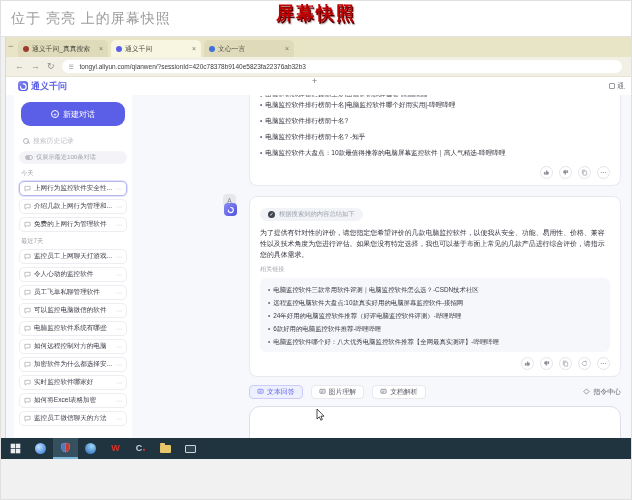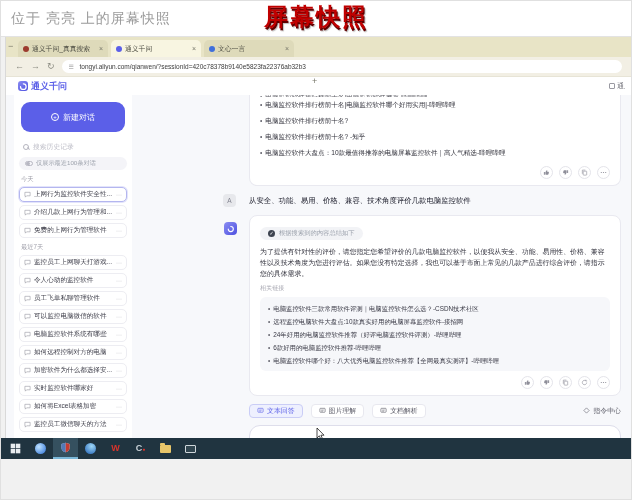--- a/index.html
+++ b/index.html
@@ -3,21 +3,21 @@
 <meta charset="utf-8">
 <style>
   *{margin:0;padding:0;box-sizing:border-box}
   html,body{background:#fff}
   body{font-family:"Liberation Sans","DejaVu Sans",sans-serif;-webkit-font-smoothing:antialiased}
   .stage{position:relative;width:632px;height:500px;background:#f1f1f1;overflow:hidden;border:1px solid #e0e0e0}
 
   
   .topband{position:absolute;top:0;left:0;right:0;height:36px;background:#fff;border-bottom:1px solid #e3e3e3}
   .caption{position:absolute;top:9px;left:10px;font-size:14px;color:#9b9b9b;letter-spacing:1px}
-  .stamp{position:absolute;top:0;left:50%;transform:translateX(-50%);font-size:24px;font-weight:bold;color:#c00000;
+  .stamp{position:absolute;top:0;left:50%;transform:translateX(-50%);font-size:18px;font-weight:bold;color:#c00000;
          text-shadow:1px 2px 0 #5f0000,2px 3px 1px rgba(0,0,0,.25);letter-spacing:2px;white-space:nowrap}
 
   
   .browser{position:absolute;top:36px;left:4px;right:0;height:401px;background:#fff;border-left:1px solid #d9d9d9}
   .tabstrip{position:relative;height:20px;background:#e8e4c6;display:flex;align-items:flex-end;padding-left:12px}
   .winctl{position:absolute;left:2px;top:4px;font-size:9px;color:#7a7a6a}
   .tab{height:17px;width:90px;display:flex;align-items:center;gap:3px;padding:0 5px;font-size:6.8px;color:#4a4a40;
        border-radius:5px 5px 0 0;margin-right:3px;overflow:hidden}
   .tab{background:#dedaba}
   .tab.active{background:#f8f5e1}
@@ -35,21 +35,21 @@
   .page{position:absolute;top:40px;left:0;right:0;bottom:0;background:#fbfbfd}
   .page-head{height:18px;background:#fff;display:flex;align-items:center;justify-content:space-between;padding:0 6px 0 12px}
   .logo{display:flex;align-items:center;gap:3px;color:#5b5fe8;font-weight:bold;font-size:9px}
   .logo-ic{width:10px;height:10px;border-radius:3px;background:linear-gradient(135deg,#8b8df2,#4d50e0);display:flex;align-items:center;justify-content:center}
   .head-right{display:flex;align-items:center;gap:2px;font-size:7px;color:#6a6a72;width:16px;overflow:hidden;white-space:nowrap}
   .head-right .sq{display:inline-block;width:6px;height:6px;border:1px solid #9a9aa2;border-radius:1px;flex:none}
   .page-body{position:absolute;top:18px;left:0;right:0;bottom:0;background:#f7f8fb;display:flex;padding-left:8px}
 
   
   .sidebar{width:118px;background:#fff;padding:4px 5px 0;flex:none;overflow:hidden}
-  .newchat{height:30px;background:#5b5fe8;border-radius:9px;color:#fff;font-size:8px;display:flex;align-items:center;justify-content:center;gap:4px;margin:3px 2px 8px}
+  .newchat{height:24px;background:#5b5fe8;border-radius:9px;color:#fff;font-size:8px;display:flex;align-items:center;justify-content:center;gap:4px;margin:3px 2px 8px}
   .plus{display:inline-flex;width:8px;height:8px;border:1px solid #fff;border-radius:50%;align-items:center;justify-content:center;font-size:6px;line-height:1}
   .search-row{display:flex;align-items:center;gap:4px;height:13px;padding:0 4px;color:#bcbcc6;font-size:6.8px}
   .mag{position:relative;width:6px;height:6px;flex:none}
   .mag::before{content:"";position:absolute;width:4px;height:4px;border:1px solid #b5b5bf;border-radius:50%}
   .mag::after{content:"";position:absolute;width:3px;height:1px;background:#b5b5bf;left:3.5px;top:4.5px;transform:rotate(45deg)}
   .limit-row{height:13px;background:#f4f4f8;border-radius:7px;display:flex;align-items:center;gap:3px;padding:0 6px;margin:4px 0 2px;font-size:6.2px;color:#9ea3ad}
   .toggle{width:8px;height:5px;border:1px solid #b7b7c2;border-radius:3px;position:relative;flex:none}
   .toggle::after{content:"";position:absolute;left:0;top:0;width:4px;height:3px;background:#b7b7c2;border-radius:2px}
   .sec-label{font-size:6.3px;color:#a2a2ac;margin:5px 2px 3px}
   .side-item{height:15px;border:1px solid #ededf2;background:#fff;border-radius:5px;display:flex;align-items:center;gap:3px;padding:0 4px;margin-bottom:3px;font-size:6.6px;color:#3c3c48}
@@ -360,21 +360,20 @@
                       <circle cx="3" cy="8" r="1.4"></circle>
                       <circle cx="8" cy="8" r="1.4"></circle>
                       <circle cx="13" cy="8" r="1.4"></circle>
                     </svg>
                   </span>
               </div>
             </div>
 
             <div class="user-row">
               <span class="avatar">A</span>
-              <span>从安全、功能、易用、价格、兼容、技术角度评价几款电脑监控软件</span>
             </div>
 
             <div class="card" style="position:relative">
               <span class="ass-avatar">
                 <svg width="9" height="9" viewBox="0 0 16 16">
                     <path d="M4 9a4.5 4.5 0 1 0 4.5-4.5" stroke="#fff" stroke-width="2" fill="none" stroke-linecap="round"></path>
                   </svg>
               </span>
               <div class="badge">
                 <span class="chk">✓</span>

